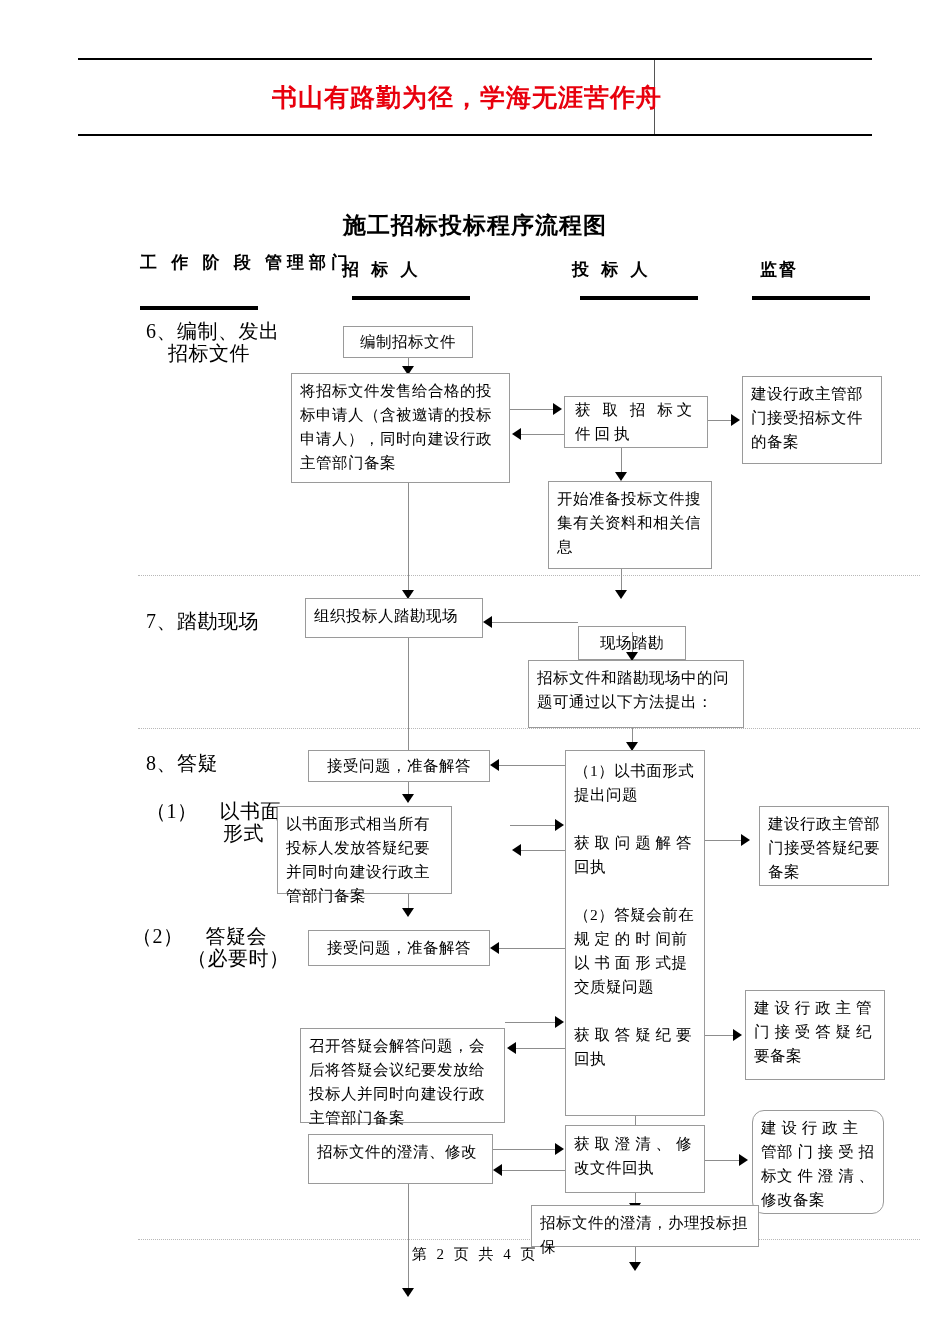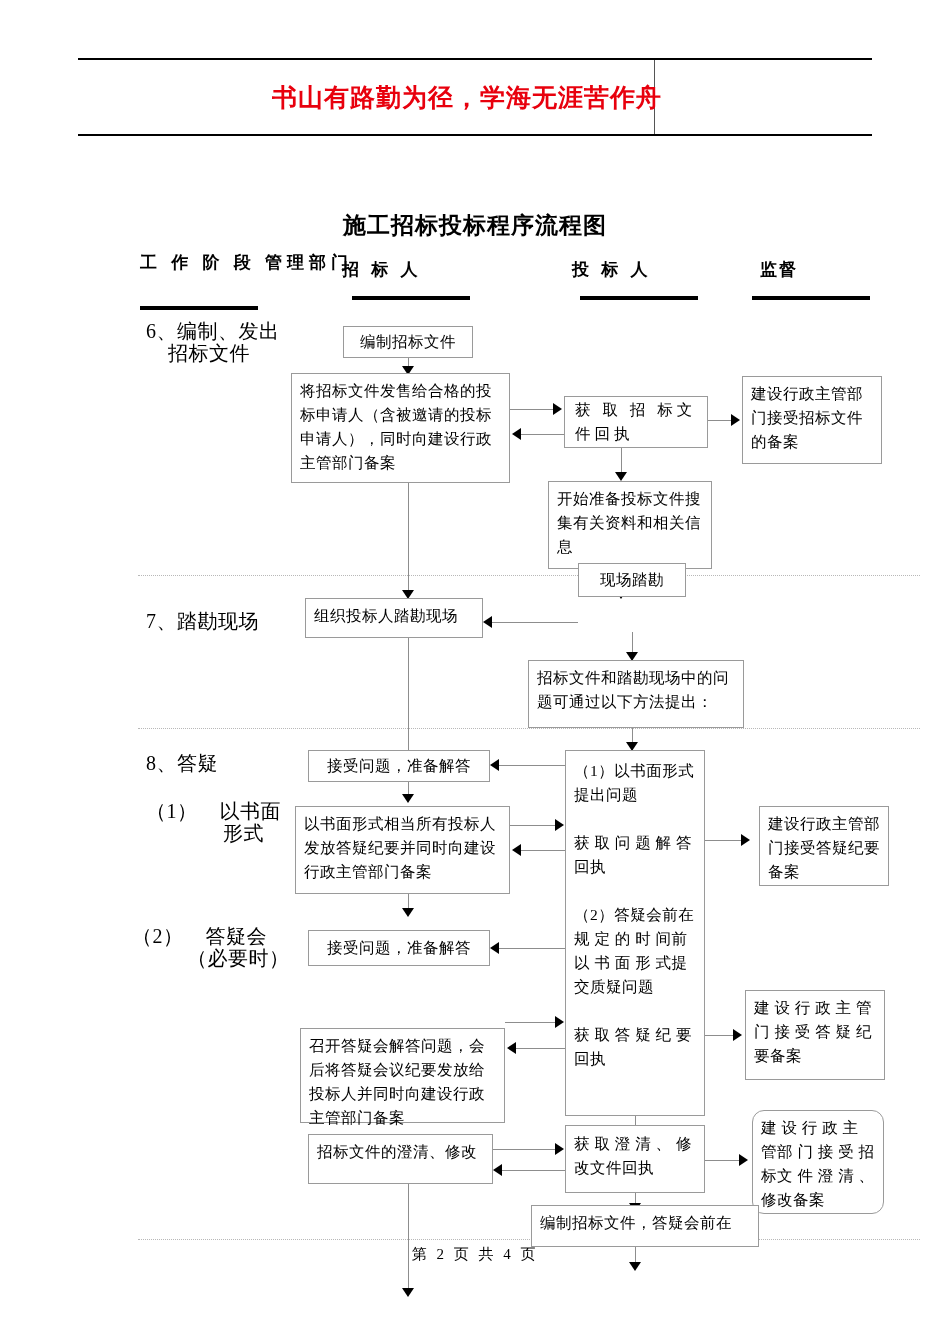--- a/index.html
+++ b/index.html
@@ -129,38 +129,38 @@
 
 <div class="box top" style="left:548px;top:481px;width:164px;height:88px;">开始准备投标文件搜集有关资料和相关信息</div>
 
 <div class="ln lnv" style="left:408px;top:483px;height:113px;"></div>
 <div class="arr arr-d" style="left:402px;top:590px;"></div>
 
 <div class="ln lnv" style="left:621px;top:569px;height:27px;"></div>
 <div class="arr arr-d" style="left:615px;top:590px;"></div>
 
 <div class="box top" style="left:305px;top:598px;width:178px;height:40px;">组织投标人踏勘现场</div>
-<div class="box c" style="left:578px;top:563px;width:108px;height:34px;">现场踏勘</div>
+<div class="box c" style="left:578px;top:626px;width:108px;height:34px;">现场踏勘</div>
 
 <div class="ln lnh" style="left:492px;top:622px;width:86px;"></div>
 <div class="arr arr-l" style="left:483px;top:616px;"></div>
 
 <div class="ln lnv" style="left:632px;top:632px;height:28px;"></div>
 <div class="arr arr-d" style="left:626px;top:652px;"></div>
 
 <div class="box top" style="left:528px;top:660px;width:216px;height:68px;">招标文件和踏勘现场中的问题可通过以下方法提出：</div>
 
 <div class="ln lnv" style="left:408px;top:638px;height:112px;"></div>
 
 <div class="ln lnv" style="left:632px;top:728px;height:22px;"></div>
 <div class="arr arr-d" style="left:626px;top:742px;"></div>
 
 <div class="box c" style="left:308px;top:750px;width:182px;height:32px;">接受问题，准备解答</div>
 
-<div class="box top" style="left:295px;top:806px;width:215px;height:88px;">以书面形式相当所有投标人发放答疑纪要并同时向建设行政主管部门备案</div>
+<div class="box top" style="left:277px;top:806px;width:175px;height:88px;">以书面形式相当所有投标人发放答疑纪要并同时向建设行政主管部门备案</div>
 
 <div class="box top" style="left:565px;top:750px;width:140px;height:366px;white-space:pre-line;padding:8px 8px;">（1）以书面形式提出问题
 
 获 取 问 题 解 答回执
 
 （2）答疑会前在 规 定 的 时 间前 以 书 面 形 式提交质疑问题
 
 获 取 答 疑 纪 要回执</div>
 
 <div class="box top" style="left:753px;top:806px;width:130px;height:80px;margin-left:6px;">建设行政主管部门接受答疑纪要备案</div>
@@ -212,21 +212,21 @@
 
 <div class="ln lnh" style="left:502px;top:1170px;width:63px;"></div>
 <div class="arr arr-l" style="left:493px;top:1164px;"></div>
 
 <div class="ln lnh" style="left:705px;top:1160px;width:36px;"></div>
 <div class="arr arr-r" style="left:739px;top:1154px;"></div>
 
 <div class="ln lnv" style="left:635px;top:1193px;height:18px;"></div>
 <div class="arr arr-d" style="left:629px;top:1203px;"></div>
 
-<div class="box top" style="left:531px;top:1205px;width:228px;height:42px;">编制招标文件，答疑会前在</div>
+<div class="box top" style="left:531px;top:1205px;width:228px;height:42px;">招标文件的澄清，办理投标担保</div>
 
 <div class="ln lnv" style="left:635px;top:1247px;height:22px;"></div>
 <div class="arr arr-d" style="left:629px;top:1262px;"></div>
 
 <div class="ln lnv" style="left:408px;top:1184px;height:110px;"></div>
 <div class="arr arr-d" style="left:402px;top:1288px;"></div>
 
 <div class="ln lnv" style="left:635px;top:1116px;height:9px;"></div>
 
 <div id="footer">第 2 页 共 4 页</div>

